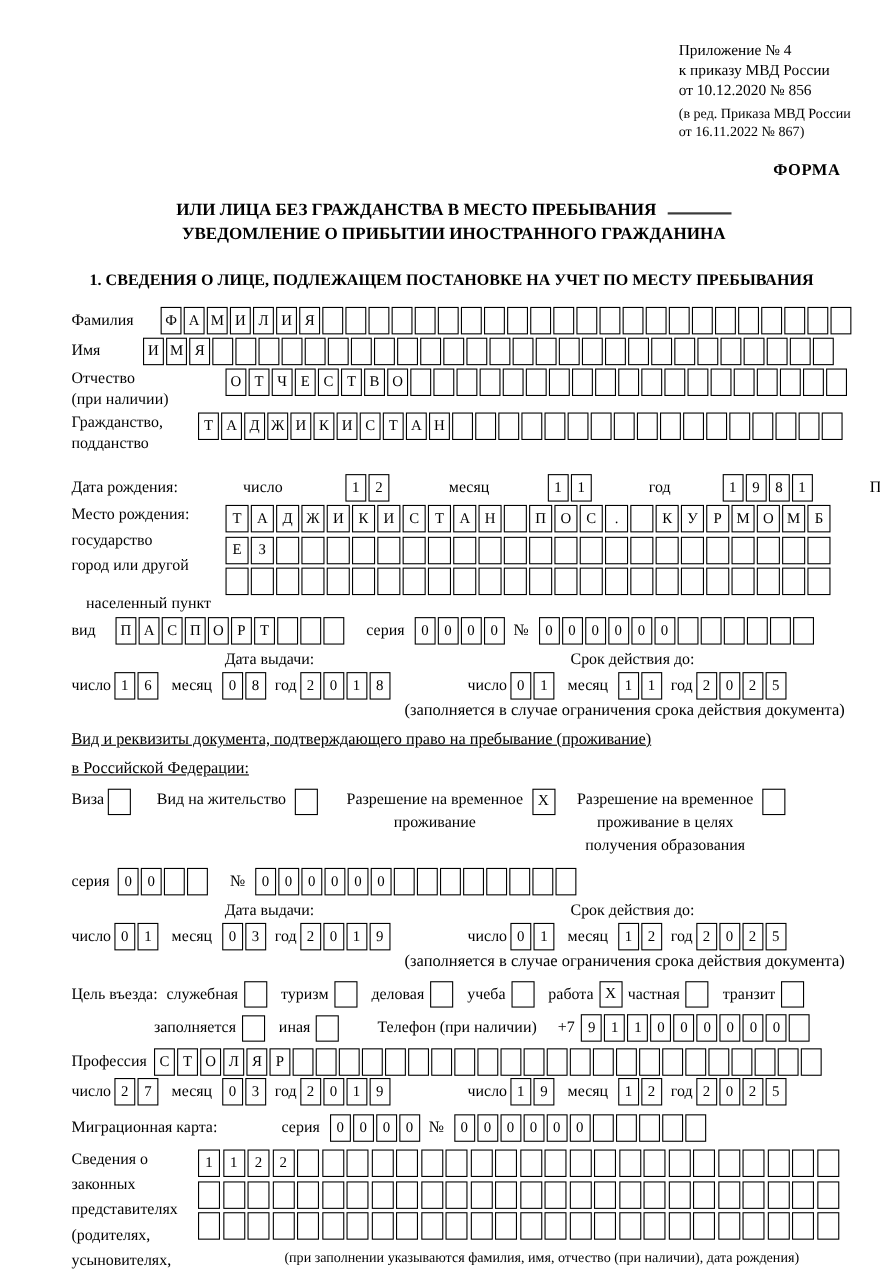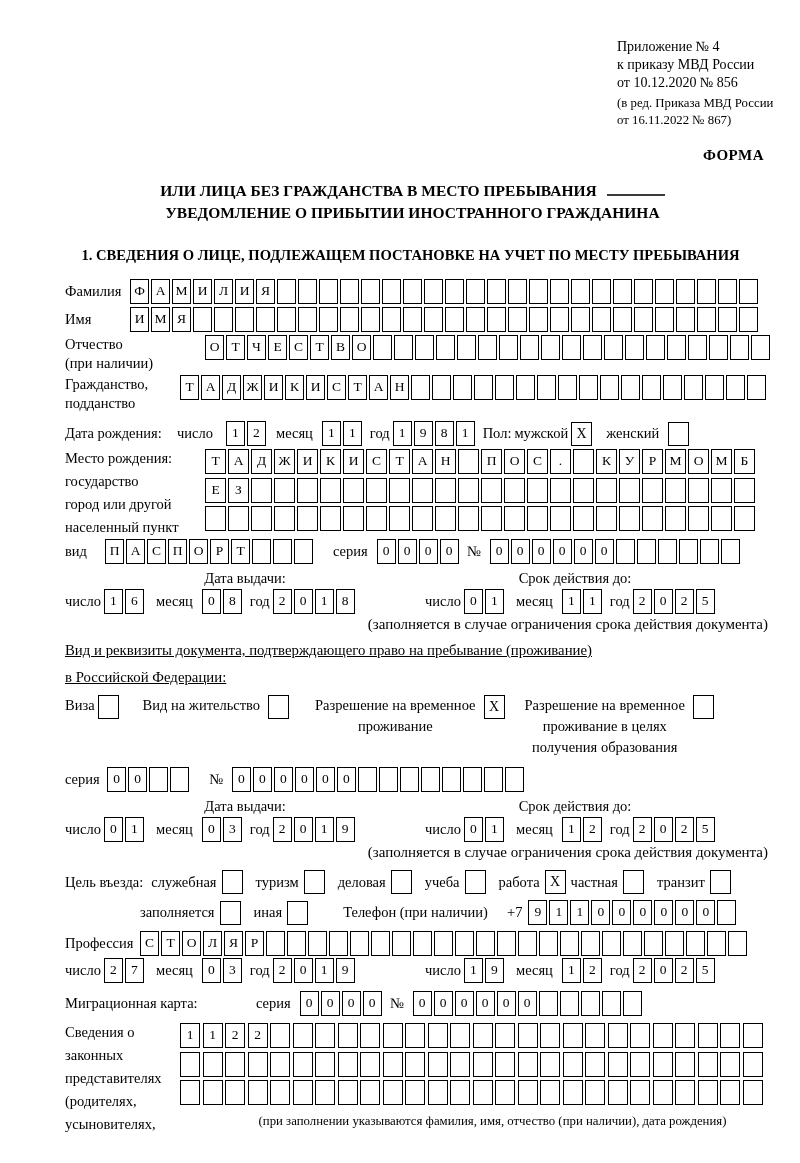--- a/index.html
+++ b/index.html
@@ -88,21 +88,21 @@
   </div>
   <div class="forma">ФОРМА</div>
 
   <div class="title">
     <div><span>ИЛИ ЛИЦА БЕЗ ГРАЖДАНСТВА В МЕСТО ПРЕБЫВАНИЯ</span><span class="blank-underline"></span></div>
     <div>УВЕДОМЛЕНИЕ О ПРИБЫТИИ ИНОСТРАННОГО ГРАЖДАНИНА</div>
   </div>
 
   <div class="section-heading">1. СВЕДЕНИЯ О ЛИЦЕ, ПОДЛЕЖАЩЕМ ПОСТАНОВКЕ НА УЧЕТ ПО МЕСТУ ПРЕБЫВАНИЯ</div>
 
-  <div class="frow" style="margin-top:15px;">
+  <div class="frow" style="margin-top:15px;gap:16px;">
     <div class="lbl w65">Фамилия</div>
     <div class="cells">
         <span class="cell">Ф</span>
         <span class="cell">А</span>
         <span class="cell">М</span>
         <span class="cell">И</span>
         <span class="cell">Л</span>
         <span class="cell">И</span>
         <span class="cell">Я</span>
         <span class="cell"></span>
@@ -233,21 +233,21 @@
         <span class="cell"></span>
         <span class="cell"></span>
         <span class="cell"></span>
         <span class="cell"></span>
         <span class="cell"></span>
         <span class="cell"></span>
         <span class="cell"></span>
       </div>
   </div>
 
-  <div class="frow" style="margin-top:8px;">
+  <div class="frow" style="margin-top:18px;gap:44px;">
     <div class="lbl" style="width:112px;">Дата рождения:</div>
     <span class="dlbl">число</span>
     <div class="cells ml10">
         <span class="cell">1</span>
         <span class="cell">2</span>
       </div>
     <span class="dlbl ml8">месяц</span>
     <div class="cells ml6">
         <span class="cell">1</span>
         <span class="cell">1</span>
@@ -264,21 +264,21 @@
     <span class="cb">X</span>
     <span class="dlbl ml14">женский</span>
     <span class="cb ml6"></span>
   </div>
 
   <div class="frow start" style="margin-top:3px;">
     <div class="lbl w140">
       <div>Место рождения:</div>
       <div style="margin-top:4px;">государство</div>
       <div style="margin-top:4px;">город или другой</div>
-      <div style="margin-top:4px;">населенный пункт</div>
+      <div style="margin-top:16px;text-align:center;">населенный пункт</div>
     </div>
     <div class="stack">
       <div class="cells cells-wide">
           <span class="cell">Т</span>
           <span class="cell">А</span>
           <span class="cell">Д</span>
           <span class="cell">Ж</span>
           <span class="cell">И</span>
           <span class="cell">К</span>
           <span class="cell">И</span>

